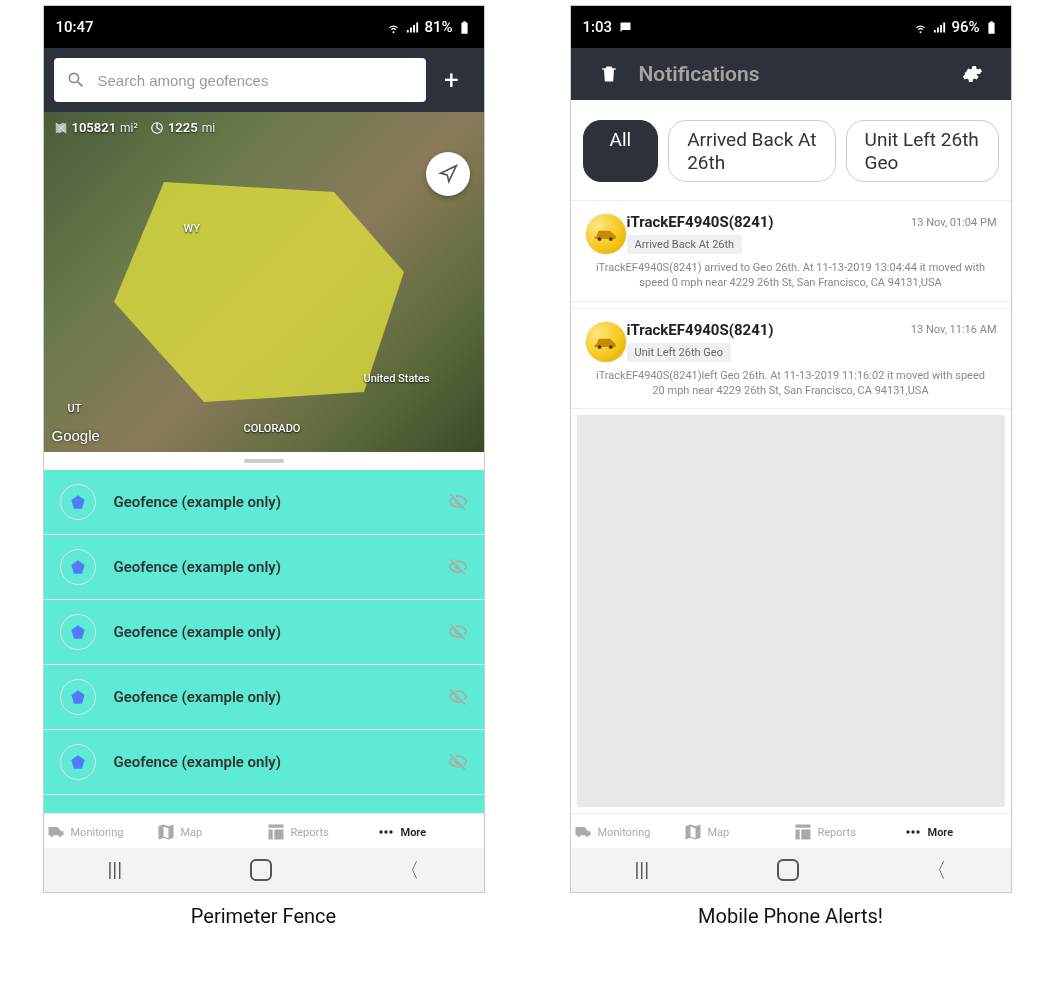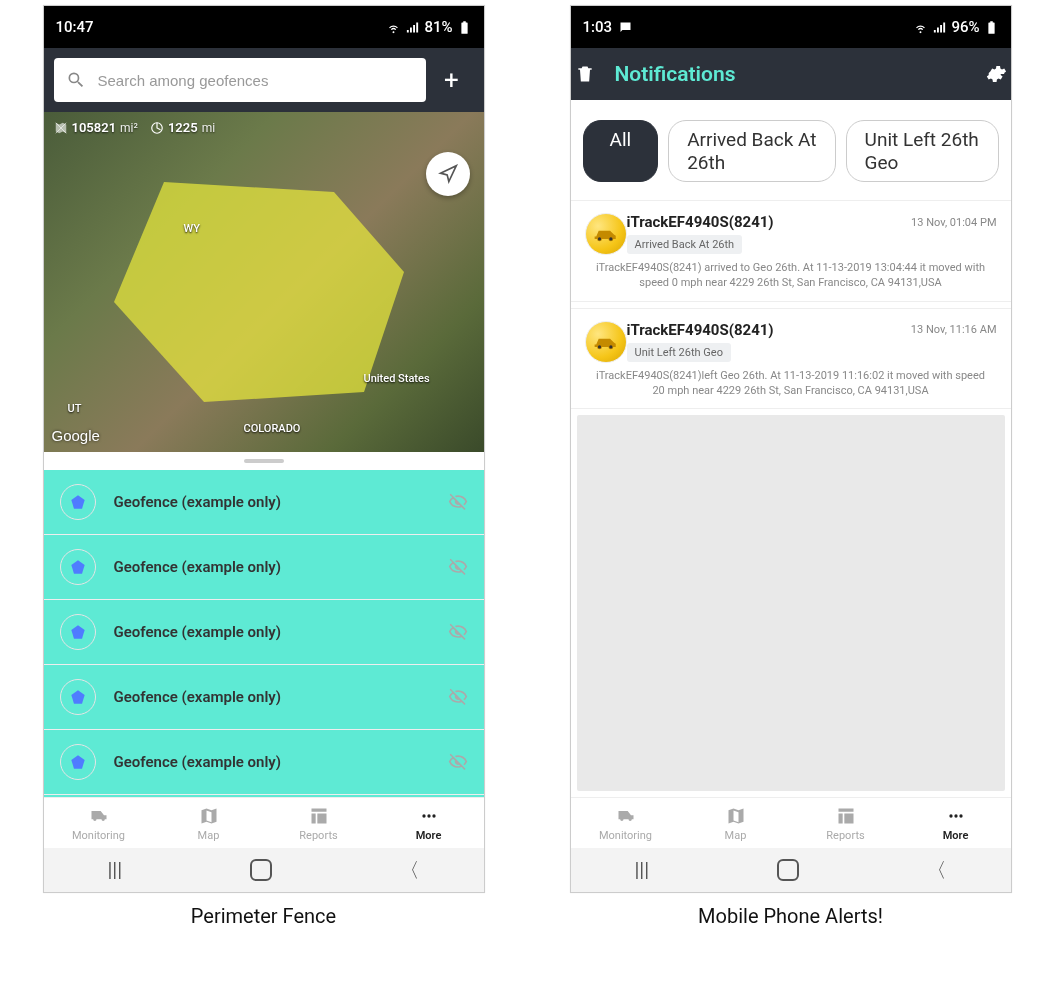--- a/index.html
+++ b/index.html
@@ -181,45 +181,45 @@
   .bottom-tabs {
     display: flex;
     justify-content: space-around;
     padding: 8px 0 6px;
     border-top: 1px solid #eee;
     background: #fff;
   }
   .tab {
     flex: 1;
     display: flex;
-    flex-direction: column;
+    flex-direction: row;
     align-items: center;
     gap: 3px;
     color: #aaa;
     font-size: 11px;
   }
   .tab.active { color: #222; font-weight: 600; }
   .tab svg { width: 24px; height: 20px; }
   
   .sys-nav {
     height: 44px;
     background: #f3f3f3;
     display: flex;
     justify-content: space-around;
     align-items: center;
   }
   .sys-nav span { color: #555; font-size: 20px; }
 
   
   .notif-header {
     background: #2c313a;
-    color: #5eead4;
-    display: flex;
-    align-items: center;
-    padding: 14px 4px;
+    color: #a3a3a3;
+    display: flex;
+    align-items: center;
+    padding: 14px 28px;
     gap: 20px;
   }
   .notif-title { flex: 1; font-size: 21px; font-weight: 600; }
   .filter-row {
     display: flex;
     gap: 10px;
     padding: 20px 12px 18px;
     background: #fff;
   }
   .pill {

